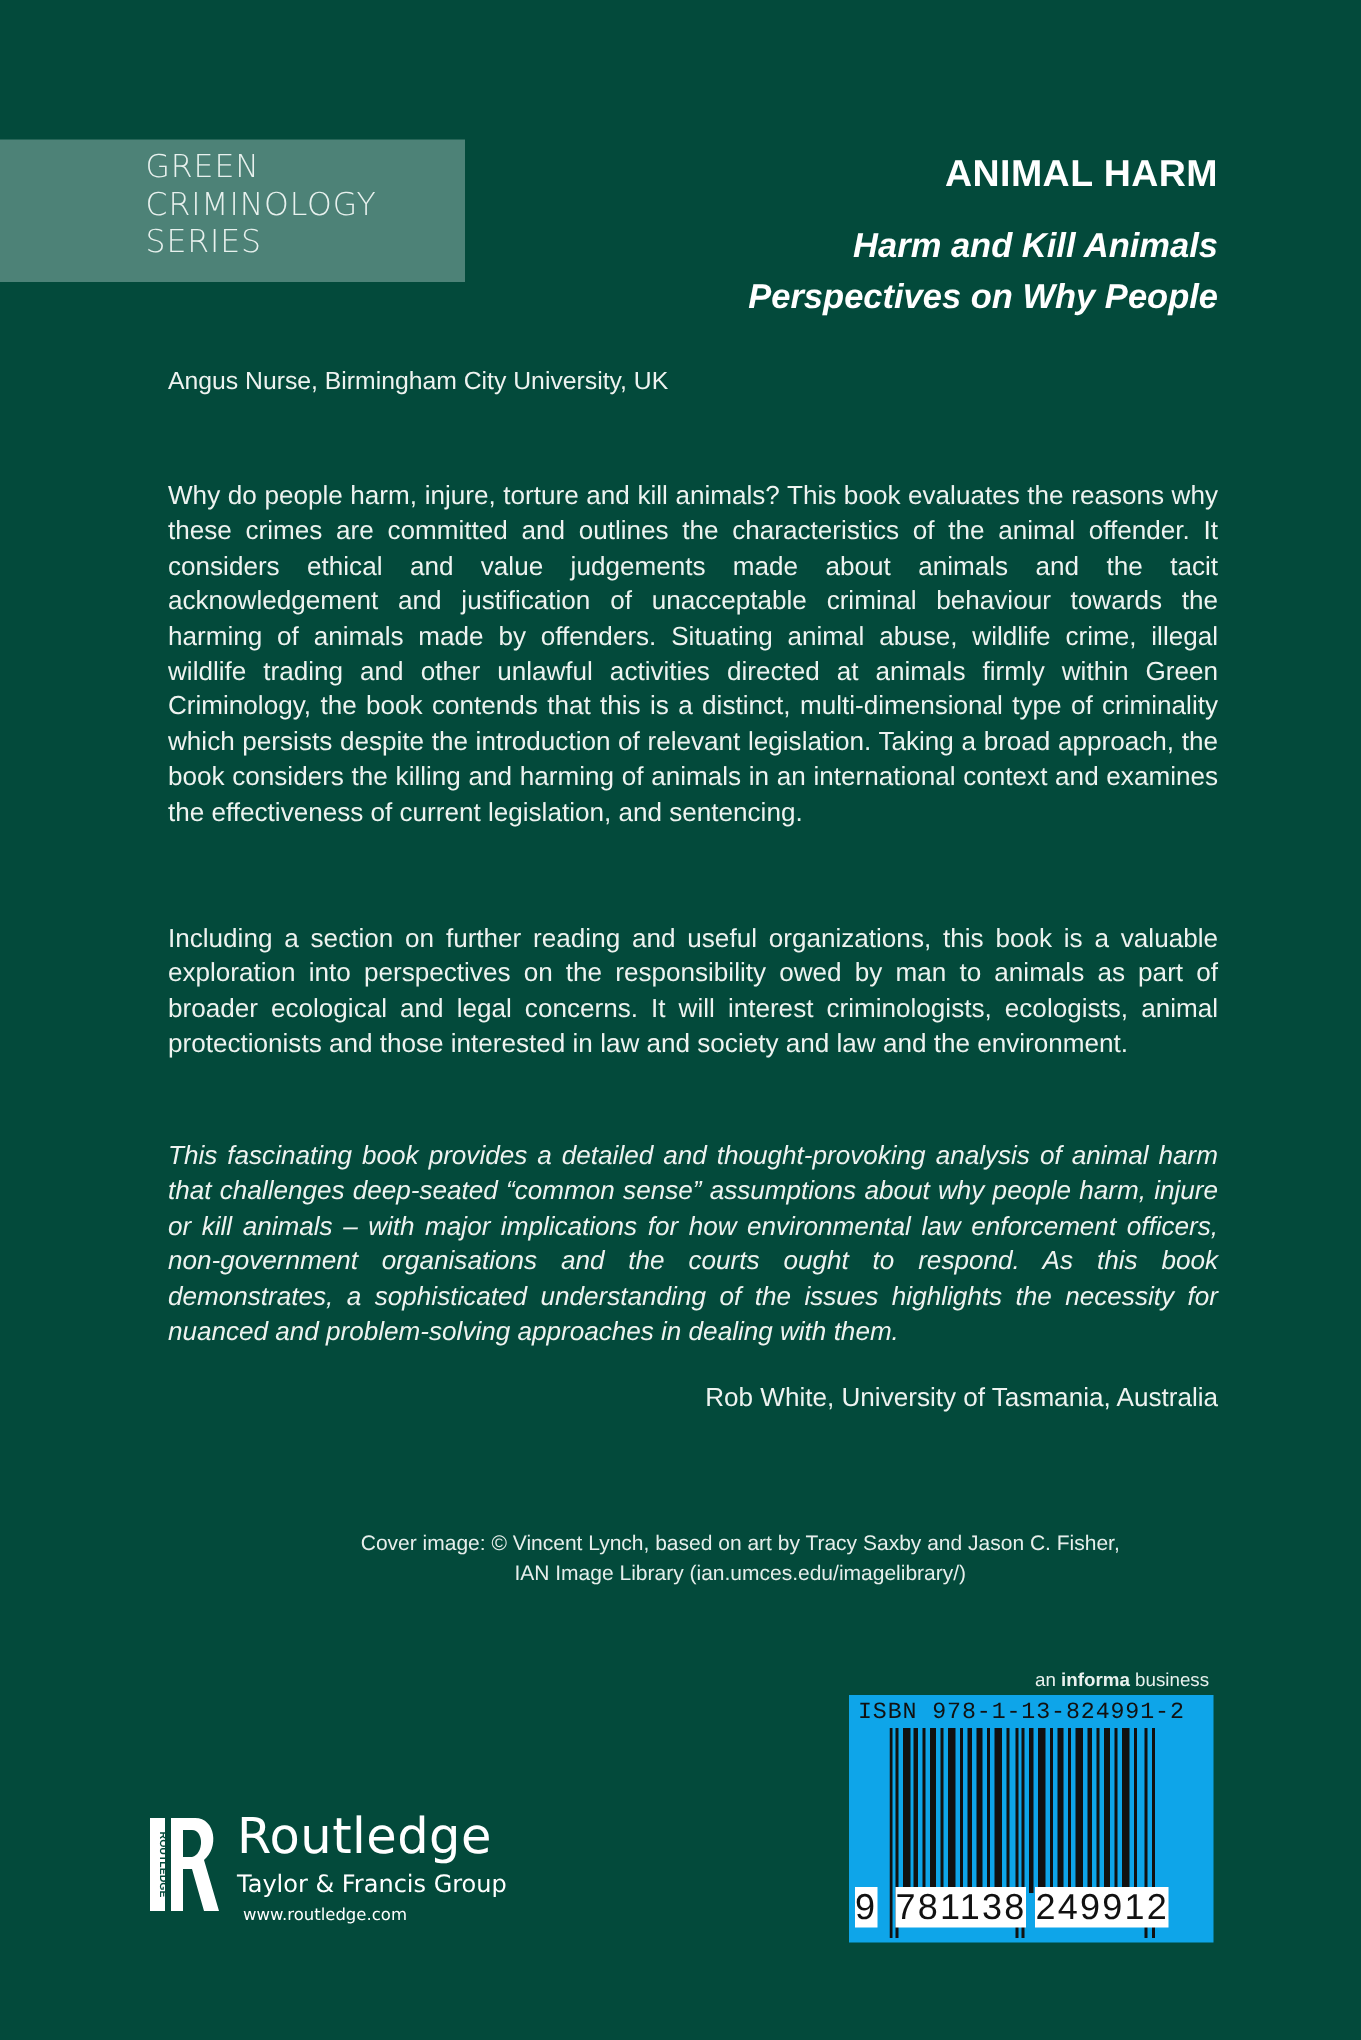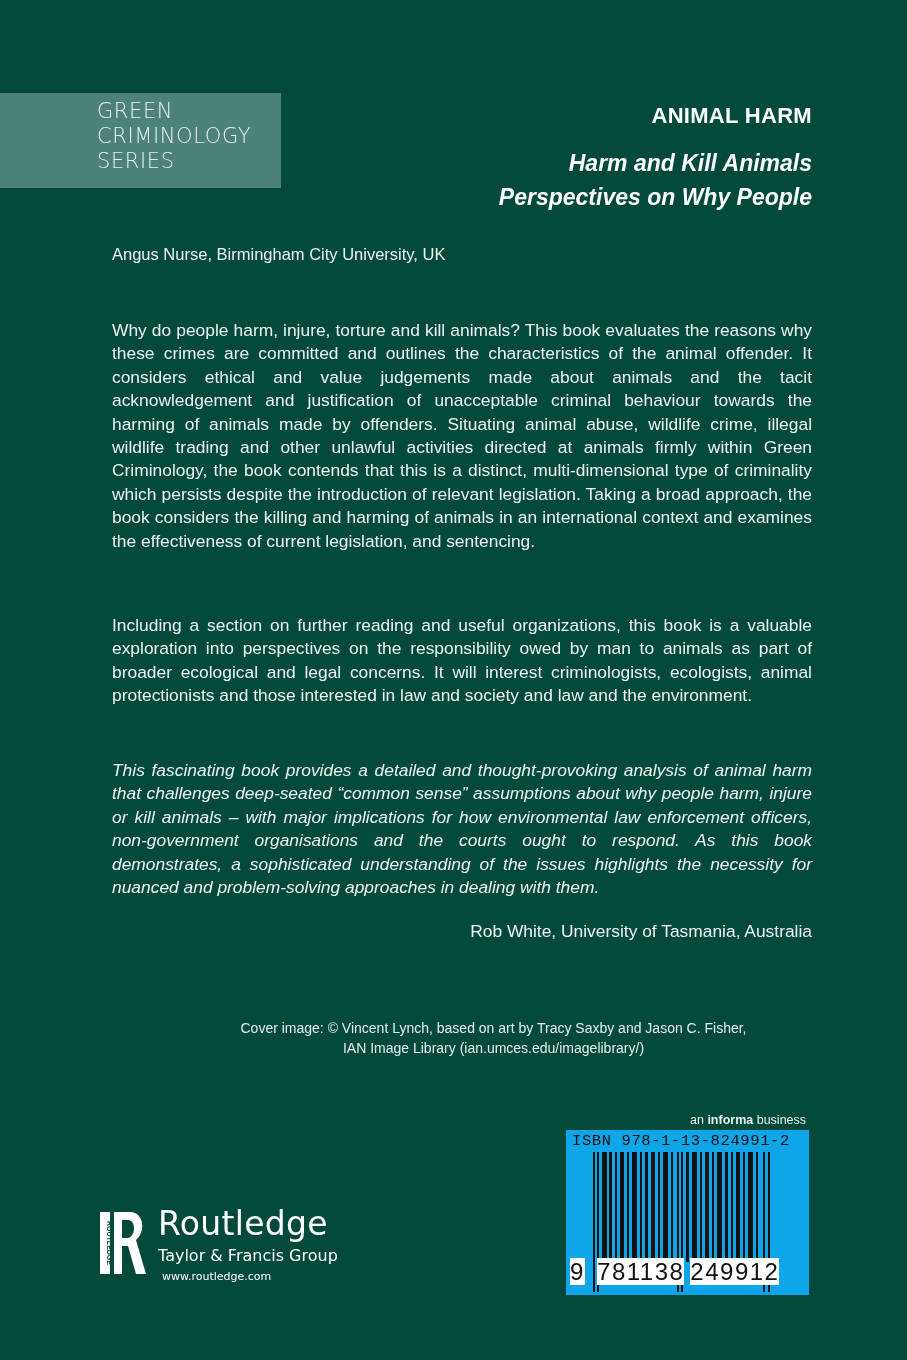--- a/index.html
+++ b/index.html
@@ -6,37 +6,37 @@
   body {
     width: 907px; height: 1360px;
     background: #034a3b;
     color: #eef3f0;
     font-family: "Liberation Sans", sans-serif;
     position: relative;
     overflow: hidden;
   }
   .series-box {
     position: absolute; left: 0; top: 93px;
-    width: 281px; height: 95px;
+    width: 310px; height: 95px;
     background: #4d8277;
   }
   .series-box .lines {
     position: absolute; left: 97px; top: 6px;
     font-size: 21px; line-height: 25px;
     letter-spacing: 0.6px; color: #e8f1ee;
     font-family: "DejaVu Sans", sans-serif;
     font-weight: 300;
   }
   .series-box .lines div { white-space: nowrap; }
   .title-block {
     position: absolute; right: 95px; top: 96px;
     text-align: right;
   }
   .main-title {
-    font-size: 22px; font-weight: bold; color: #ffffff;
+    font-size: 25px; font-weight: bold; color: #ffffff;
     line-height: 40px; letter-spacing: 0.3px;
   }
   .subtitle {
     margin-top: 10px;
     font-size: 23px; font-style: italic; font-weight: bold;
     line-height: 34px; color: #ffffff;
   }
   .author {
     position: absolute; left: 112px; top: 245px;
     font-size: 16.5px; color: #eef3f0;

